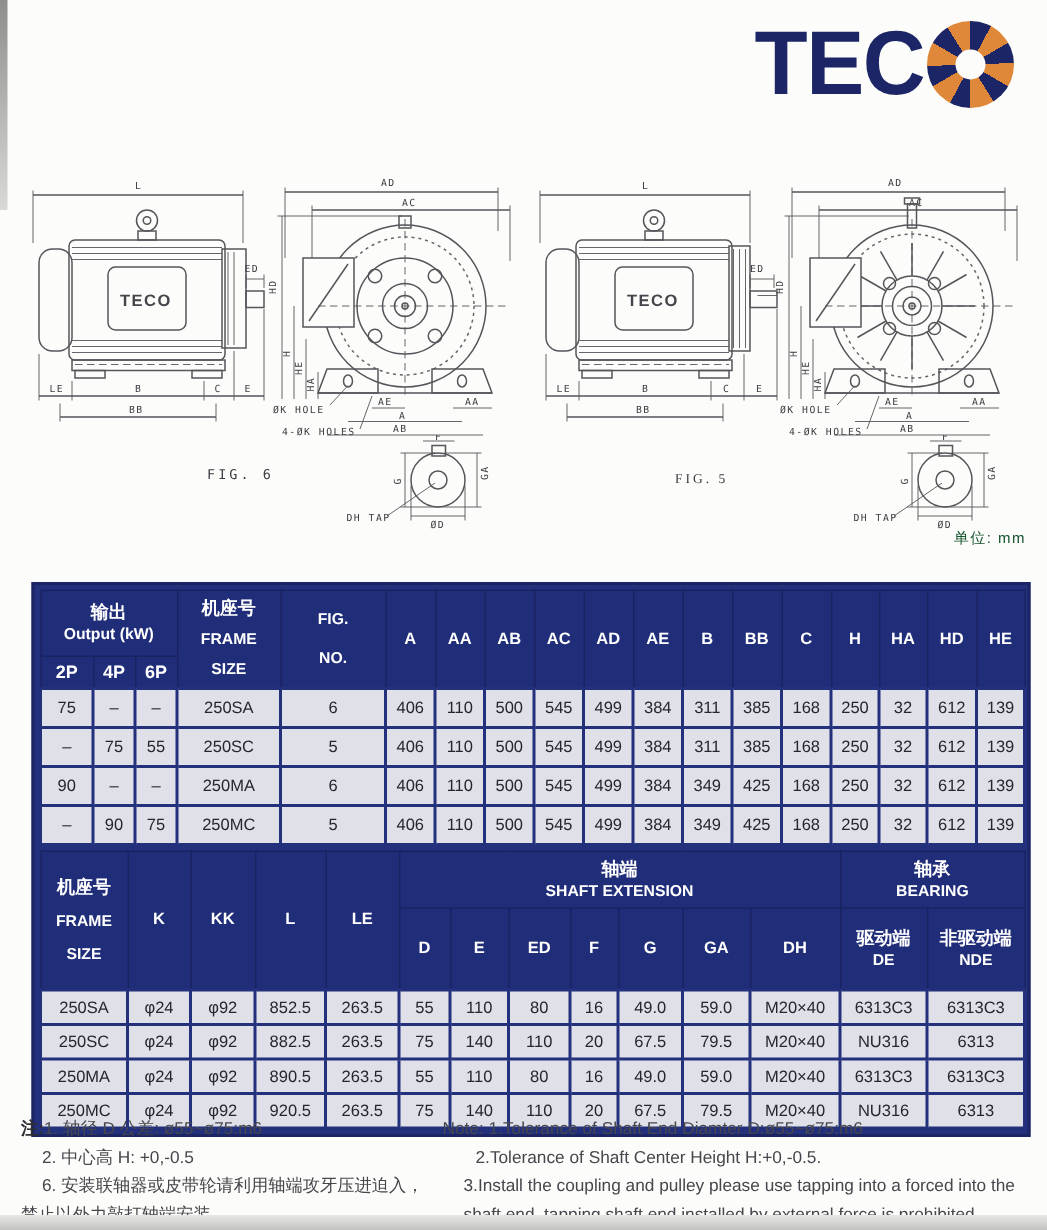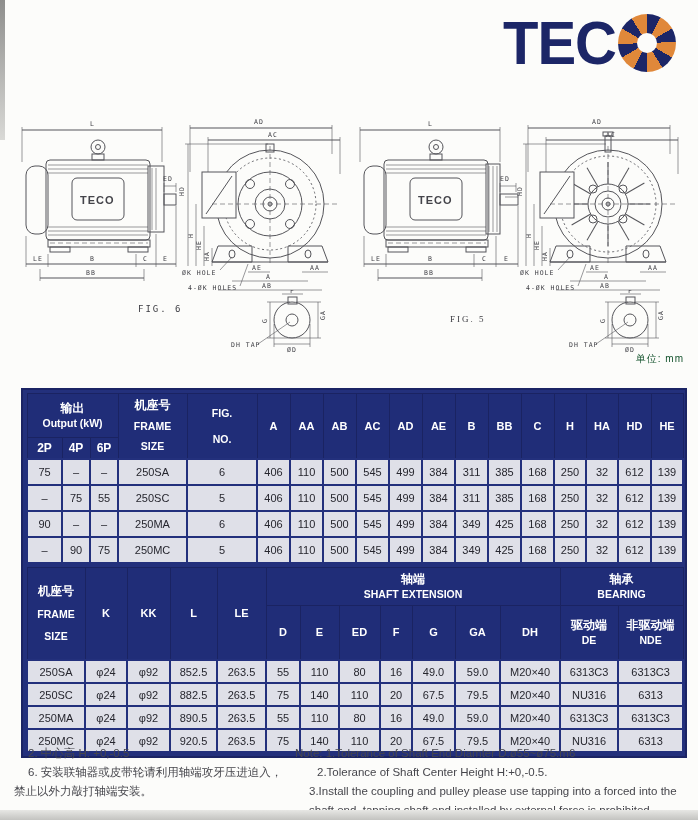--- a/index.html
+++ b/index.html
@@ -272,21 +272,21 @@
     <line x1="236" y1="158" x2="258" y2="158" class="thin"></line>
       <line x1="290" y1="158" x2="316" y2="158" class="thin"></line>
     <text x="240" y="156">AE</text>
     <text x="298" y="156">AA</text>
     <line x1="220" y1="167" x2="296" y2="167" class="thin"></line>
     <text x="254" y="165">A</text>
     <line x1="206" y1="176" x2="310" y2="176" class="thin"></line>
     <text x="250" y="174">AB</text>
   </svg>
 
-  <div class="figlabel" style="left:138px;top:304px;text-align:center;">FIG. 6</div>
+  <div class="figlabel" style="left:138px;top:312px;text-align:center;">FIG. 6</div>
   <div class="figlabel" style="left:450px;top:314px;font-family:Liberation Serif, serif;">FIG. 5</div>
 
   <svg class="draw" style="left:230px;top:290px;" width="118" height="66" viewBox="0 0 118 66">
     <circle cx="62" cy="30" r="18"></circle>
       <circle cx="62" cy="30" r="6"></circle>
     <rect x="58" y="7" width="9" height="7"></rect>
     <line x1="58" y1="4" x2="67" y2="4" class="thin"></line>
       <line x1="52" y1="4" x2="58" y2="4" class="thin"></line>
       <line x1="67" y1="4" x2="73" y2="4" class="thin"></line>
     <text x="60" y="3">F</text>
@@ -588,20 +588,21 @@
             <td>M20×40</td>
             <td>NU316</td>
             <td>6313</td>
       </tr>
     </tbody>
       </table>
   </div>
 
   <div class="notes">
     <div class="col-cn">
+      <div><span class="mark">注:</span><span>1. 轴径 D 公差: ø55~ø75:m6</span></div>
       <div class="indent">2. 中心高 H: +0,-0.5</div>
       <div class="indent">6. 安装联轴器或皮带轮请利用轴端攻牙压进迫入，</div>
       <div>禁止以外力敲打轴端安装。</div>
     </div>
     <div class="col-en">
       <div>Note: 1.Tolerance of Shaft End Diamter D:ø55~ø75:m6</div>
       <div class="indent2">2.Tolerance of Shaft Center Height H:+0,-0.5.</div>
       <div class="indent">3.Install the coupling and pulley please use tapping into a forced into the</div>
       <div class="indent">shaft end, tapping shaft end installed by external force is prohibited。</div>
     </div>

